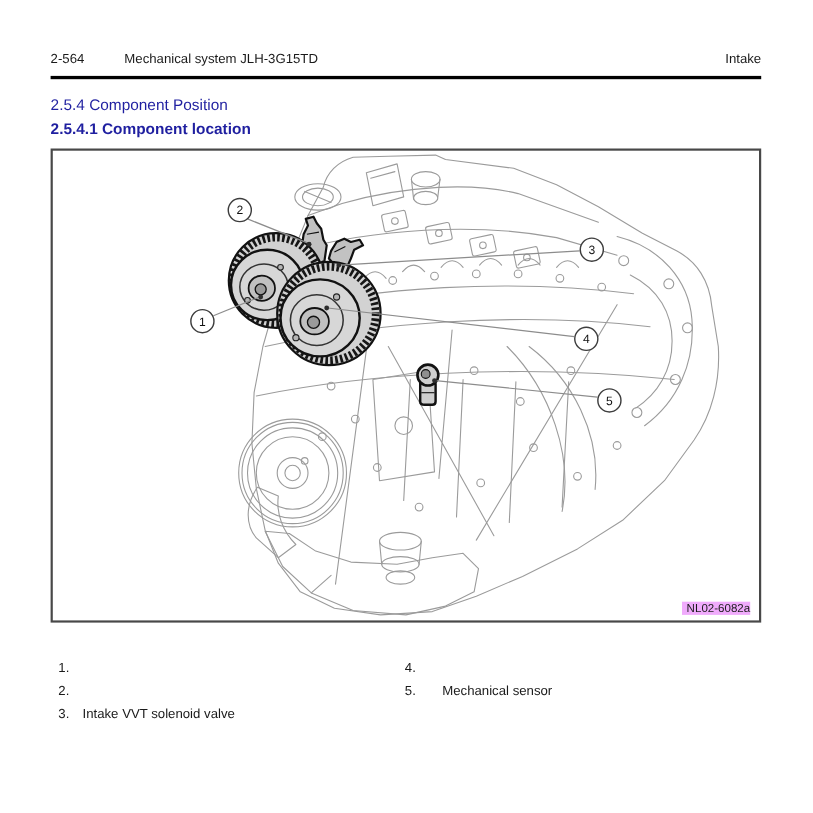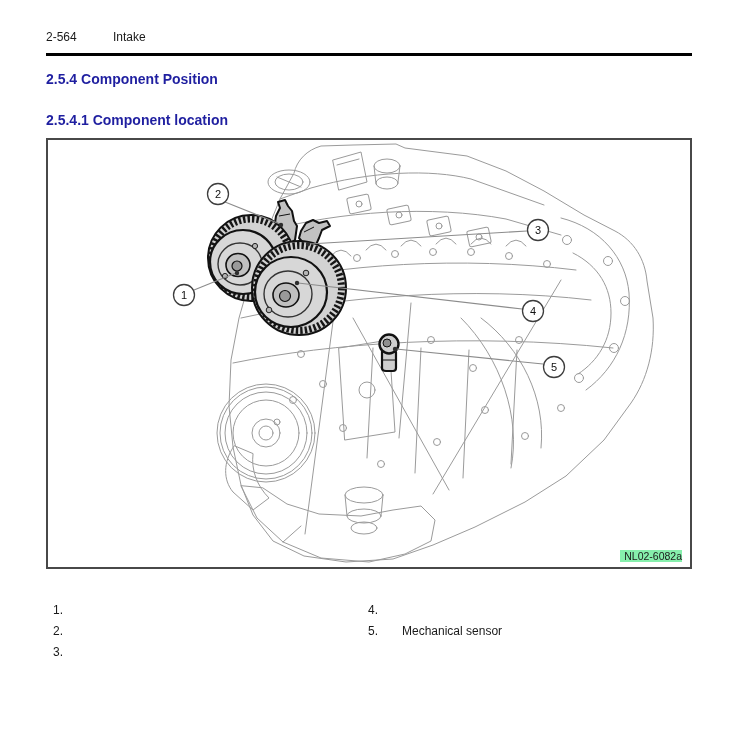--- a/index.html
+++ b/index.html
@@ -1,44 +1,44 @@
 <!DOCTYPE html>
 <html style="--heading_blue: #1f1fa0; --rule: #000000; --box_border: #484848; --line_art: #9b9b9b; --part_outline: #121212;"><head>
 <meta charset="utf-8">
 <style>
   html,body{margin:0;padding:0;background:#fff;}
   body{
     width:739px;height:739px;position:relative;overflow:hidden;
     font-family:"Liberation Sans",sans-serif;color:#1a1a1a;
     -webkit-font-smoothing:antialiased;
   }
-  .page{position:absolute;left:46px;top:0;width:646px;}
+  .page{position:absolute;left:46px;top:16px;width:646px;}
 
   
   .hdr{display:flex;align-items:baseline;margin-top:30px;font-size:12px;line-height:14px;}
   .hdr .pageno{width:67px;}
   .hdr .title{flex:1;}
   .hdr .section{text-align:right;}
   .rule{height:3px;background:var(--rule,#000);margin-top:9px;}
 
   
-  .h1{margin-top:15px;font-size:14px;font-weight:bold;color:var(--heading_blue,#1f1fa0);line-height:16px;}
-  .h2{margin-top:25px;font-size:14px;font-weight:bold;color:var(--heading_blue,#1f1fa0);line-height:16px;}
+  .h1{margin-top:15px;font-size:14px;font-weight:normal;color:var(--heading_blue,#1f1fa0);line-height:16px;}
+  .h2{margin-top:6px;font-size:14px;font-weight:bold;color:var(--heading_blue,#1f1fa0);line-height:16px;}
 
   
   .figbox{
     margin-top:10px;position:relative;
     width:642px;height:427px;
     border:2px solid var(--box_border,#484848);
     background:#fff;
   }
   .figbox svg{display:block;width:642px;height:427px;}
   .figcode{
     position:absolute;right:8px;bottom:5px;
-    font-size:10.5px;color:#1a1a1a;background:#86efac;padding-left:4px;
+    font-size:10.5px;color:#1a1a1a;background:#f0abfc;padding-left:4px;
   }
 
   
   .art{stroke:var(--line_art,#9b9b9b);fill:none;stroke-width:1;stroke-linejoin:round;stroke-linecap:round;}
   .dkp{stroke:var(--part_outline,#121212);stroke-linejoin:round;}
   .leader{stroke:#8c8c8c;stroke-width:1.1;fill:none;}
   .dot{fill:#2e2e2e;stroke:none;}
   .callout-circle{fill:#fff;stroke:#3d3d3d;stroke-width:1.3;}
   .callout-num{font-family:"Liberation Sans",sans-serif;font-size:11px;fill:#111;}
 
@@ -50,20 +50,21 @@
   .col1 .lnum{width:22px;}
   .col2 .lnum{width:34px;}
 </style>
 </head>
 <body>
 
 <div class="page">
 
   <div class="hdr">
     <span class="pageno">2-564</span>
+    <span class="title">Mechanical system JLH-3G15TD</span>
     <span class="section">Intake</span>
   </div>
   <div class="rule"></div>
 
   <div class="h1">2.5.4 Component Position</div>
   <div class="h2">2.5.4.1 Component location</div>
 
   <div class="figbox">
     <svg viewBox="47 122 642 427">
 
@@ -240,20 +241,21 @@
   <div class="legend">
     <div class="col1">
       <div class="litem">
         <span class="lnum">1.</span>
       </div>
       <div class="litem">
         <span class="lnum">2.</span>
       </div>
       <div class="litem">
         <span class="lnum">3.</span>
+        <span class="llabel">Intake VVT solenoid valve</span>
       </div>
     </div>
     <div class="col2">
       <div class="litem">
         <span class="lnum">4.</span>
       </div>
       <div class="litem">
         <span class="lnum">5.</span>
         <span class="llabel">Mechanical sensor</span>
       </div>

